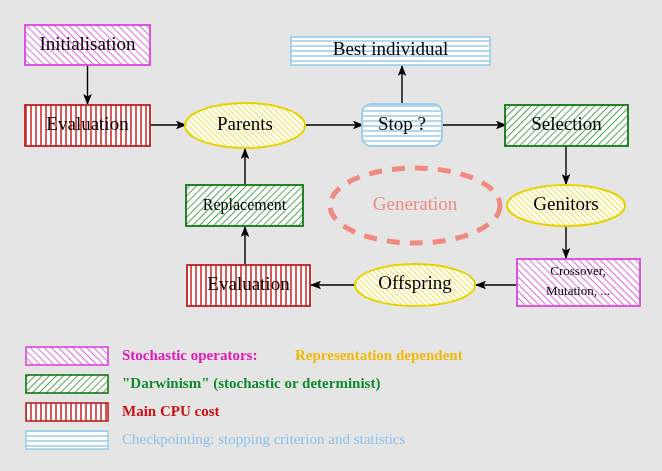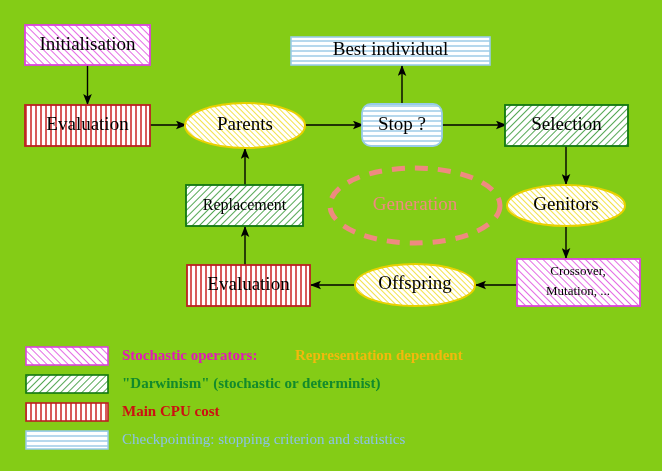--- a/index.html
+++ b/index.html
@@ -10,21 +10,21 @@
   body {
     width: 662px;
     height: 471px;
     overflow: hidden;
     font-family: "Liberation Serif", "DejaVu Serif", serif;
   }
   #canvas {
     position: relative;
     width: 662px;
     height: 471px;
-    background: #84cc16;
+    background: #e5e5e5;
   }
   svg.diagram {
     position: absolute;
     left: 0;
     top: 0;
     width: 662px;
     height: 471px;
   }
   .node-label {
     font-family: "Liberation Serif", "DejaVu Serif", serif;

